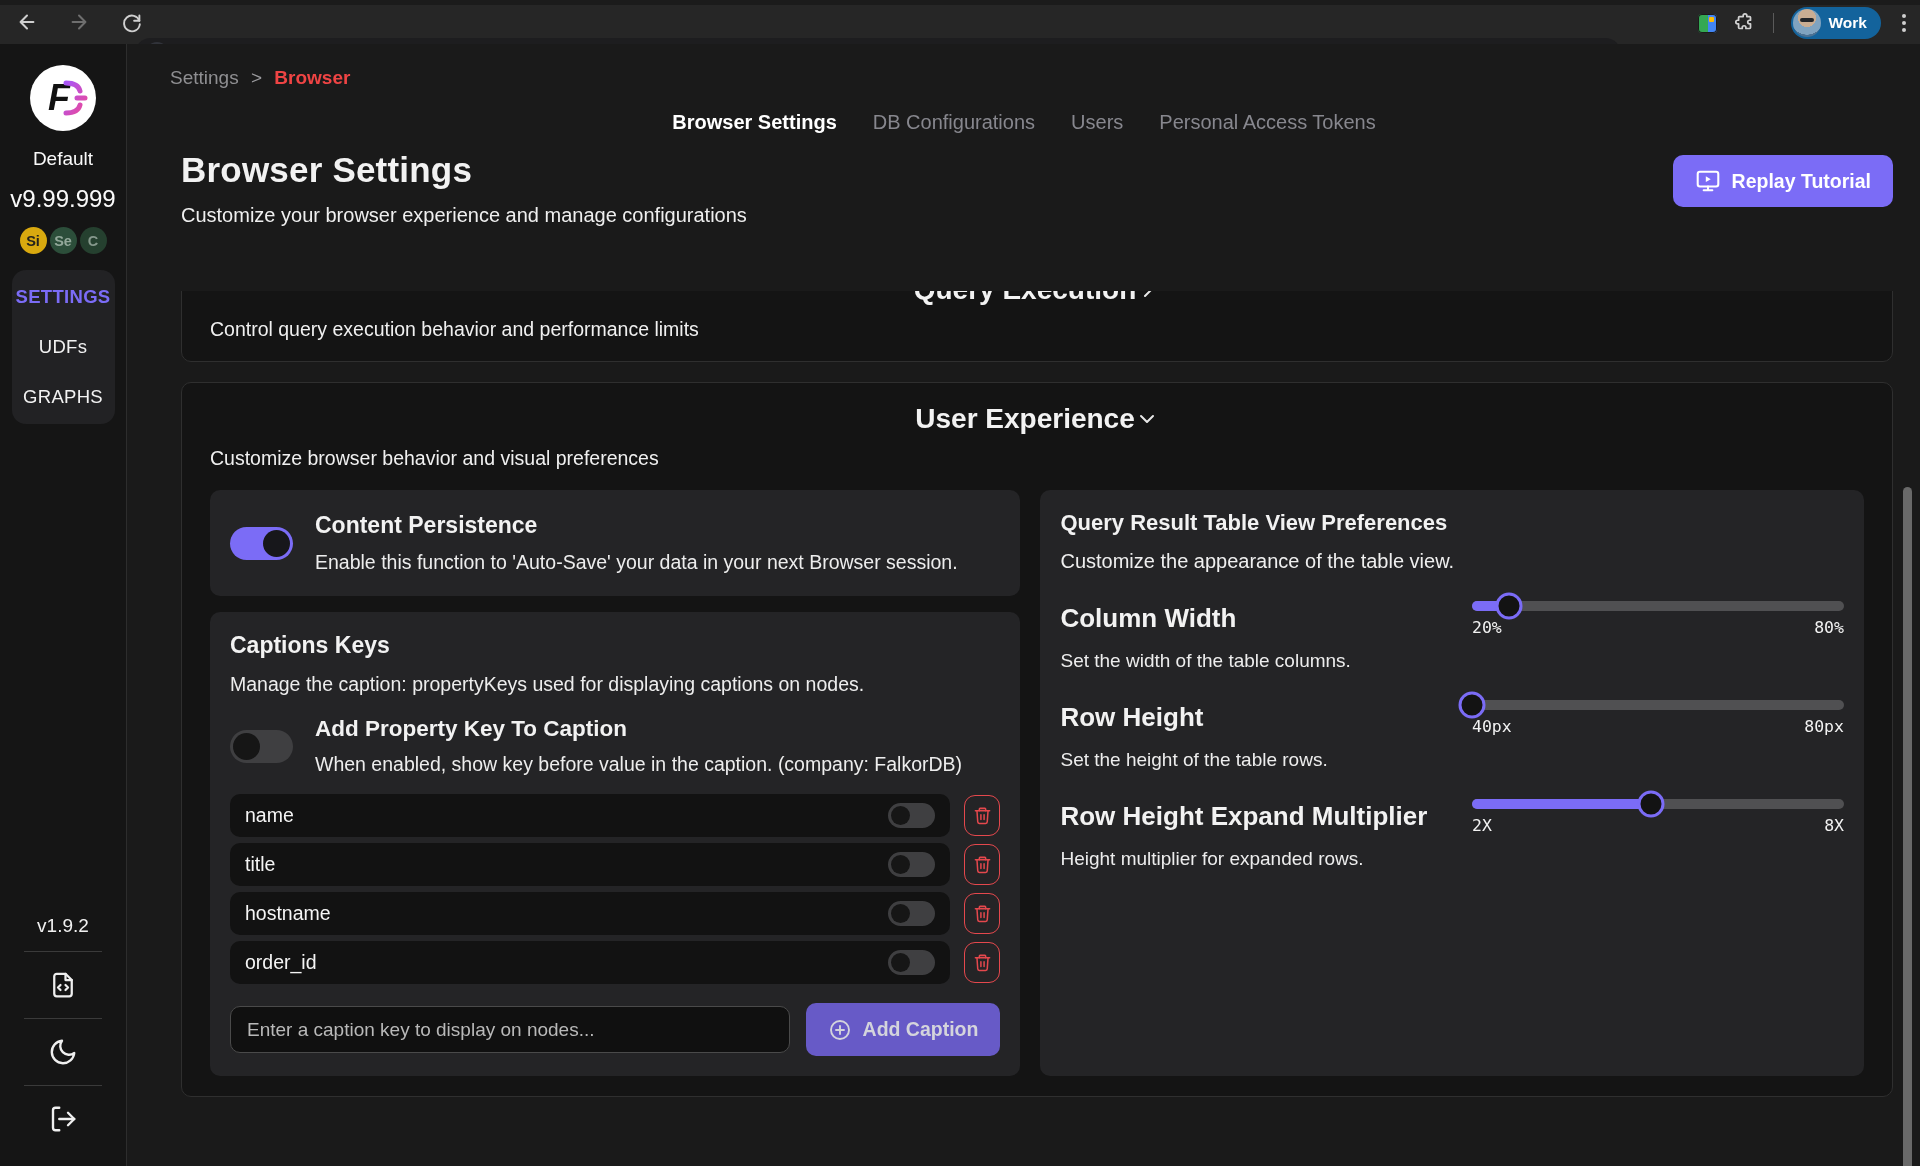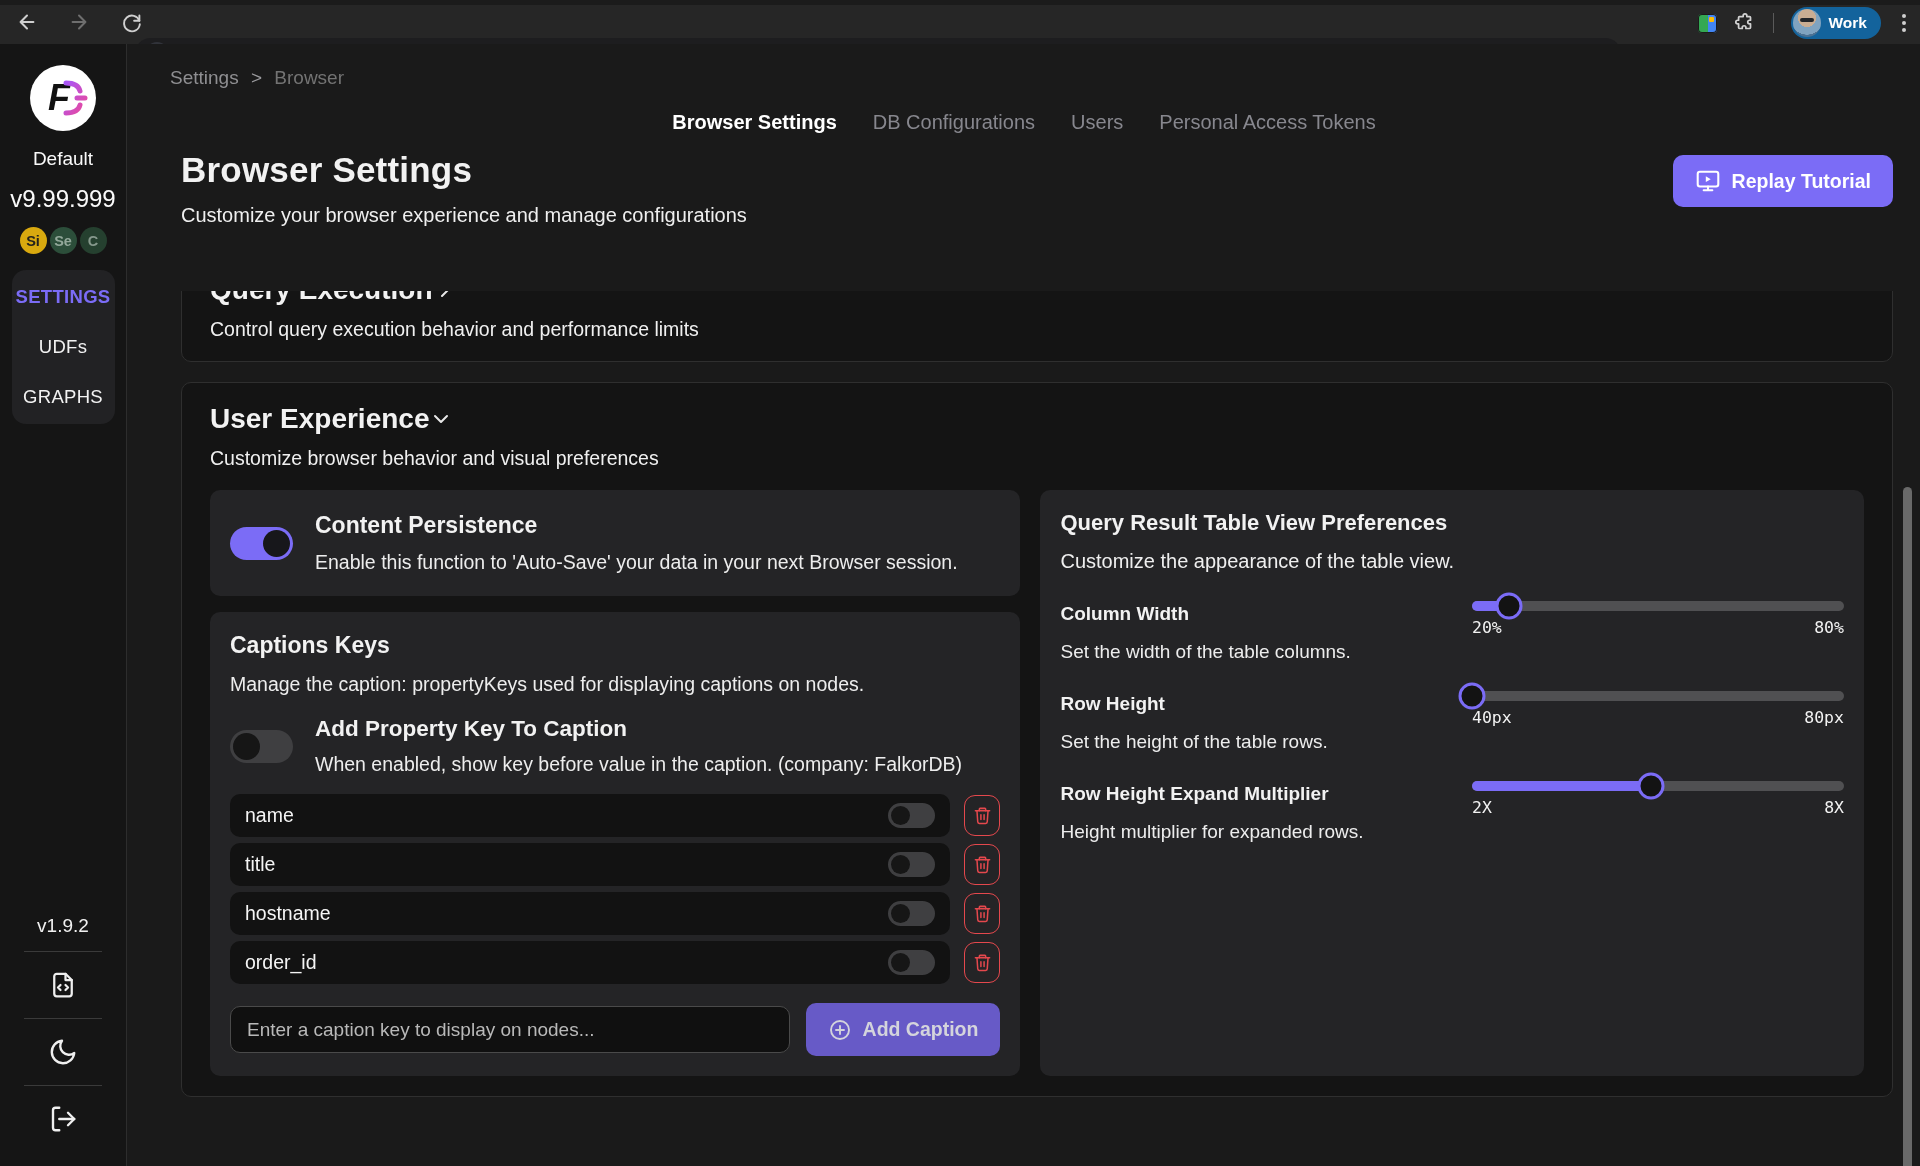--- a/index.html
+++ b/index.html
@@ -51,36 +51,36 @@
   .side-bottom { margin-top:auto; width:100%; display:flex; flex-direction:column; align-items:center; padding-bottom:14px; }
   .app-version { font-size:19px; color:#f0f0f0; margin-bottom:14px; }
   .side-div { width:78px; height:1px; background:#3a3a3a; }
   .side-icon { padding:18px 0; color:#efefef; display:flex; cursor:pointer; }
 
   
   .main { position:absolute; left:128px; top:44px; right:0; bottom:0; background:#1a1a1a; }
   .breadcrumb { padding:23px 0 0 42px; font-size:19px; }
   .crumb-root { color:#8f8f92; cursor:pointer; }
   .crumb-sep { color:#9a9a9d; margin:0 7px; }
-  .crumb-cur { color:#737373; font-weight:400; }
+  .crumb-cur { color:#ef4444; font-weight:700; }
   .tabs { display:flex; justify-content:center; gap:36px; margin-top:22px; font-size:20px; }
   .tab { color:#87878e; cursor:pointer; padding-bottom:4px; }
   .tab.active { color:#ffffff; font-weight:600; }
   .page-head { display:flex; justify-content:space-between; align-items:flex-start; padding:12px 27px 0 53px; }
   .page-title { font-size:35px; font-weight:700; letter-spacing:.2px; }
   .page-sub { margin-top:14px; font-size:20px; color:#efefef; }
   .replay-btn { margin-top:5px; height:52px; padding:0 22px; border-radius:10px; border:none;
     background:#7b6cf6; color:#fff; font-size:19.5px; font-weight:600; display:flex; align-items:center; gap:11px;
     font-family:inherit; cursor:pointer; }
 
   .scroll-region { position:absolute; left:53px; right:27px; top:247px; bottom:44px; overflow:hidden; }
   .card { background:#141414; border:1px solid #2f2f2f; border-radius:10px; padding:20px 28px; }
   .card.clipped { margin-top:-38px; }
   .card + .card { margin-top:20px; }
-  .card-head { display:flex; justify-content:flex-start; align-items:center; cursor:pointer; }
+  .card-head { display:flex; justify-content:center; align-items:center; cursor:pointer; }
   .card-title { font-size:28px; font-weight:700; }
   .card-chevron { color:#e8e8e8; display:flex; }
   .card-desc { margin-top:12px; font-size:19.5px; color:#f0f0f0; }
 
   .ux-grid { display:grid; grid-template-columns:49% 1fr; gap:20px; margin-top:20px; }
   .box { background:#242426; border-radius:10px; padding:20px; }
   .left-col { display:flex; flex-direction:column; gap:16px; }
 
   
   .switch { border-radius:999px; background:#3f3f41; position:relative; flex:none; cursor:pointer; transition:none; }
@@ -114,21 +114,21 @@
   .caption-input { flex:1; height:47px; background:#101010; border:1px solid #4a4a4a; border-radius:10px;
     color:#e8e8e8; font-size:19px; padding:12px 16px; font-family:inherit; }
   .caption-input::placeholder { color:#b9b9b9; }
   .add-btn { height:53px; padding:0 22px; border-radius:10px; border:none; background:#675ac7; color:#d4d4dc;
     font-size:19.5px; font-weight:600; display:flex; align-items:center; gap:11px; font-family:inherit; cursor:pointer; }
 
   
   .prefs-title { font-size:22px; font-weight:600; }
   .prefs-desc { margin-top:14px; font-size:20px; color:#efefef; }
   .pref-row { display:flex; justify-content:space-between; margin-top:22px; }
-  .pref-label { font-size:19px; font-weight:600; margin-top:8px; }
+  .pref-label { font-size:26px; font-weight:600; margin-top:8px; }
   .pref-desc { margin-top:16px; font-size:19px; color:#ededed; }
   .slider { width:372px; flex:none; --pct:0%; }
   .slider-track { position:relative; height:10px; border-radius:5px; background:#505052; margin-top:6px; }
   .slider-fill { position:absolute; left:0; top:0; bottom:0; width:var(--pct); background:#7b6cf6; border-radius:5px; }
   .slider-knob { position:absolute; top:50%; left:var(--pct); transform:translate(-50%,-50%); width:27px; height:27px;
     border-radius:50%; background:#131313; border:3.5px solid #7b6cf6; cursor:pointer; }
   .slider-ends { display:flex; justify-content:space-between; margin-top:7px;
     font-family:"DejaVu Sans Mono", monospace; font-size:16.5px; color:#f2f2f2; }
 
   .page-scrollbar { position:absolute; right:8px; top:443px; width:9px; height:723px; border-radius:5px; background:#696969; }

